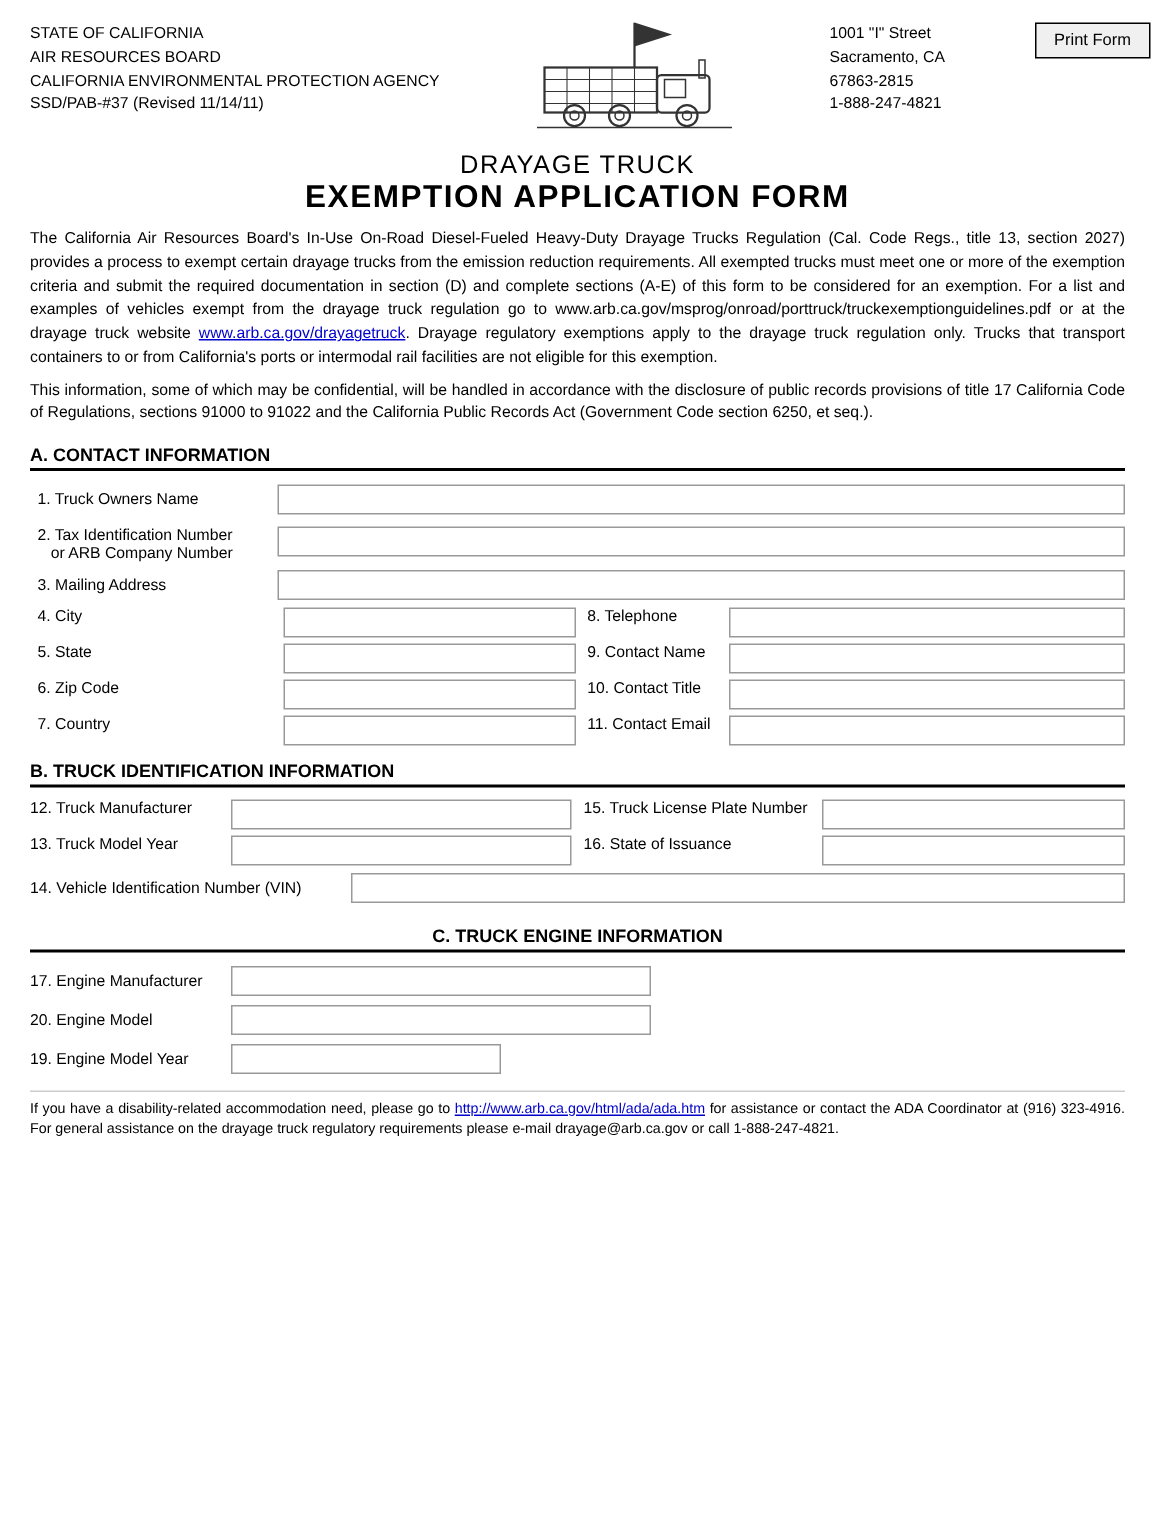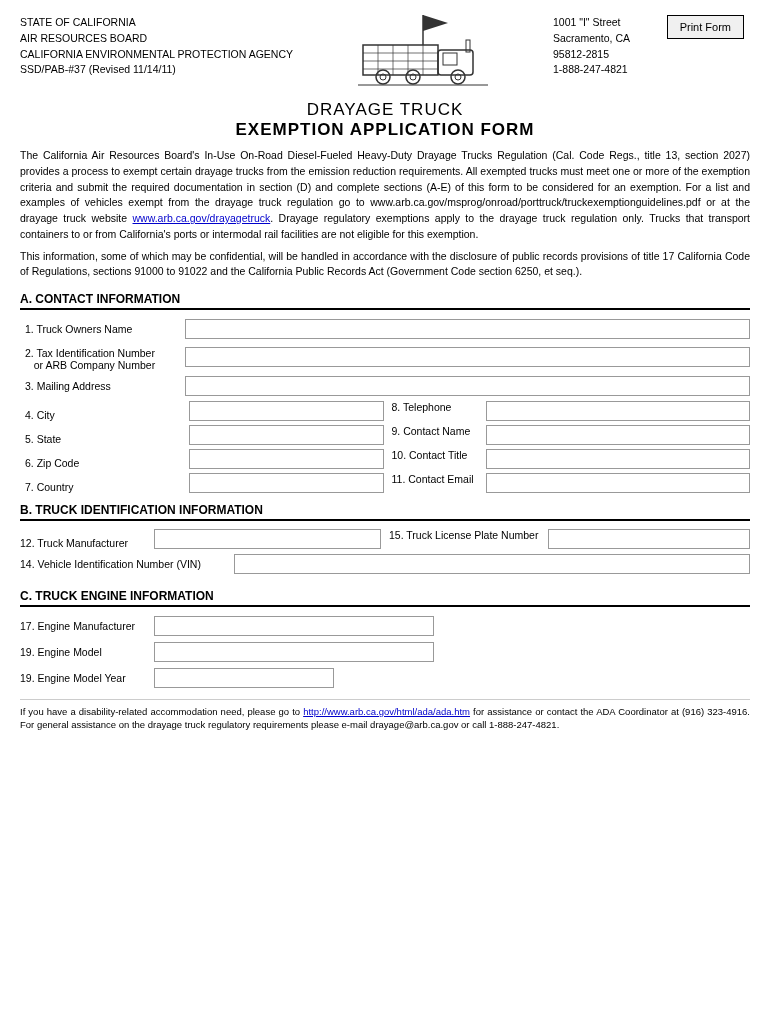--- a/index.html
+++ b/index.html
@@ -9,21 +9,21 @@
       background: #fff;
       color: #000;
       width: 770px;
       min-height: 1024px;
       padding: 15px 20px 15px 20px;
       position: relative;
     }
     .print-btn {
       position: absolute;
       top: 15px;
-      right: 26px;
+      right: 3px;
       border: 1px solid #000;
       padding: 5px 12px;
       background: #f0f0f0;
       cursor: pointer;
       font-size: 11px;
     }
     .header-area {
       display: flex;
       align-items: flex-start;
       justify-content: space-between;
@@ -53,21 +53,21 @@
       text-align: center;
       margin: 5px 0 8px 0;
     }
     .form-title .title-main {
       font-size: 17px;
       font-weight: normal;
       letter-spacing: 1px;
       display: block;
     }
     .form-title .title-sub {
-      font-size: 17px;
+      font-size: 21px;
       font-weight: bold;
       letter-spacing: 1px;
       display: block;
     }
     .intro-text {
       font-size: 10.5px;
       line-height: 1.5;
       margin-bottom: 12px;
       text-align: justify;
     }
@@ -117,21 +117,21 @@
     .section-a-fields {
       padding-left: 5px;
     }
     .two-col-row {
       display: flex;
       gap: 8px;
       margin-bottom: 4px;
     }
     .col-left {
       display: flex;
-      align-items: flex-end;
+      align-items: flex-start;
       flex: 1;
     }
     .col-right {
       display: flex;
       align-items: flex-start;
       flex: 1;
     }
     .label-sm {
       font-size: 10.5px;
       white-space: nowrap;
@@ -181,21 +181,21 @@
       <line x1="0" y1="70" x2="130" y2="70" stroke="#333" stroke-width="1"></line>
 
       <line x1="65" y1="0" x2="65" y2="30" stroke="#333" stroke-width="1.5"></line>
       <polygon points="65,0 90,8 65,16" fill="#333"></polygon>
     </svg>
   </div>
 
   <div class="header-right">
     <div>1001 "I" Street</div>
     <div>Sacramento, CA</div>
-    <div>95812-2815</div>
+    <div>67863-2815</div>
     <div>1-888-247-4821</div>
   </div>
 </div>
 
 <div class="form-title">
   <span class="title-main">DRAYAGE TRUCK</span>
   <span class="title-sub">EXEMPTION APPLICATION FORM</span>
 </div>
 
 <div class="intro-text">
@@ -278,38 +278,48 @@
     <div class="col-left">
       <div class="label-sm" style="width:130px; min-width:130px;">12. Truck Manufacturer</div>
       <input class="form-input" type="text" style="flex: 1 1 0%;">
     </div>
     <div class="col-right">
       <div class="label-sm" style="width:155px; min-width:155px;">15. Truck License Plate Number</div>
       <input class="form-input" type="text" style="flex: 1 1 0%;">
     </div>
   </div>
 
+  <div class="two-col-row">
+    <div class="col-left">
+      <div class="label-sm" style="width:130px; min-width:130px;">13. Truck Model Year</div>
+      <input class="form-input" type="text" style="flex: 1 1 0%;">
+    </div>
+    <div class="col-right">
+      <div class="label-sm" style="width:155px; min-width:155px;">16. State of Issuance</div>
+      <input class="form-input" type="text" style="flex: 1 1 0%;">
+    </div>
+  </div>
 
   <div class="form-row">
     <div class="label-sm" style="width:210px; min-width:210px;">14. Vehicle Identification Number (VIN)</div>
     <input class="form-input" type="text" style="flex: 1 1 0%;">
   </div>
 
 </div>
 
-<div class="section-header" style="margin-top:14px;">C.  TRUCK ENGINE INFORMATION</div>
+<div class="section-header" style="margin-top:14px;text-align:center;">C.  TRUCK ENGINE INFORMATION</div>
 <div class="section-c-fields">
 
   <div class="form-row">
     <div class="label-sm" style="width:130px; min-width:130px;">17. Engine Manufacturer</div>
     <input class="form-input" type="text" style="width: 280px;">
   </div>
 
   <div class="form-row">
-    <div class="label-sm" style="width:130px; min-width:130px;">19. Engine Model</div>
+    <div class="label-sm" style="width:130px; min-width:130px;">20. Engine Model</div>
     <input class="form-input" type="text" style="width: 280px;">
   </div>
 
   <div class="form-row">
     <div class="label-sm" style="width:130px; min-width:130px;">19. Engine Model Year</div>
     <input class="form-input" type="text" style="width: 180px;">
   </div>
 
 </div>
 

